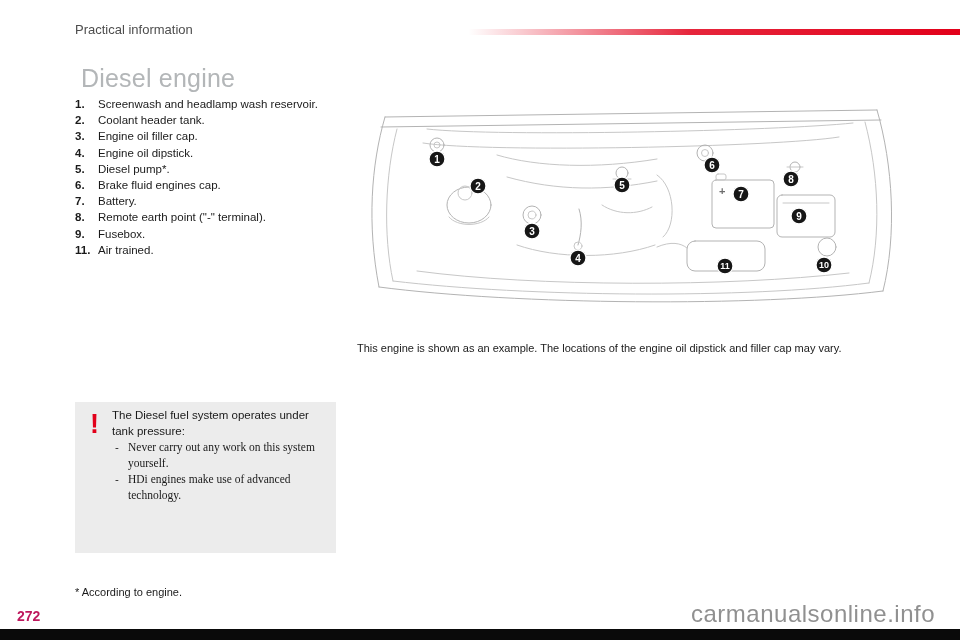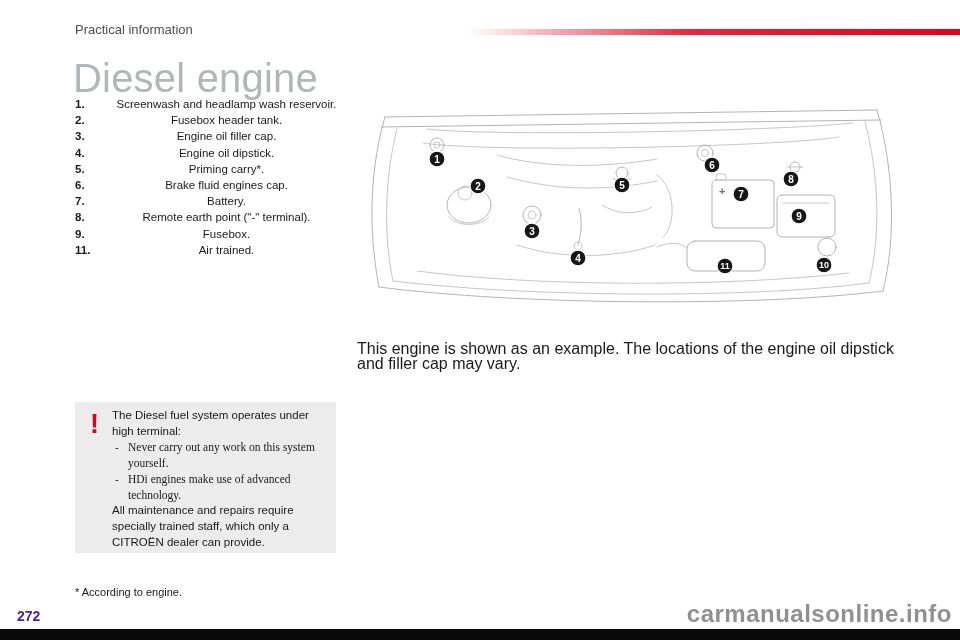--- a/index.html
+++ b/index.html
@@ -29,22 +29,22 @@
     left: 468px;
     top: 29px;
     width: 492px;
     height: 6px;
     background: linear-gradient(to right, rgba(226,0,26,0) 0%, rgba(226,0,26,0.85) 45%, #e2001a 100%);
   }
   .page-title {
     position: absolute;
     left: 73px;
     top: 56px;
-    margin: 0;
-    font-size: 40px;
+    margin: 8px;
+    font-size: 25px;
     font-weight: 400;
     color: #b3b6b8;
     letter-spacing: 0.2px;
   }
   .item-list {
     position: absolute;
     left: 75px;
     top: 96px;
     width: 280px;
     margin: 0;
@@ -53,21 +53,21 @@
     font-size: 11.5px;
     line-height: 16.2px;
     color: #1a1a1a;
   }
   .item-list li { display: flex; }
   .item-list .num {
     flex: 0 0 23px;
     width: 23px;
     font-weight: bold;
   }
-  .item-list .txt { flex: 1; text-align: center; }
+  .item-list .txt { flex: 1; }
   .diagram {
     position: absolute;
     left: 357px;
     top: 95px;
     width: 545px;
     height: 218px;
   }
   .diagram svg { width: 100%; height: 100%; }
   .diagram .art {
     stroke: #b3b3b3;
@@ -101,21 +101,21 @@
     font-size: 11px;
     font-weight: bold;
     font-family: "Liberation Sans", sans-serif;
   }
   .caption {
     position: absolute;
     left: 357px;
     top: 341px;
     width: 556px;
     margin: 0;
-    font-size: 16px;
+    font-size: 11px;
     line-height: 15px;
     color: #1a1a1a;
   }
   .warning-box {
     position: absolute;
     left: 75px;
     top: 402px;
     width: 261px;
     height: 151px;
     background: #ececec;
@@ -155,30 +155,29 @@
     font-size: 11px;
     color: #1a1a1a;
     text-align: right;
   }
   .page-number {
     position: absolute;
     left: 17px;
     top: 608px;
     font-size: 14px;
     font-weight: bold;
-    color: #4c1d95;
+    color: #be185d;
   }
   .watermark {
     position: absolute;
-    right: 8px;
+    right: 25px;
     top: 600px;
     font-size: 24px;
     color: rgba(125,125,125,0.85);
     letter-spacing: 0.5px;
-    font-weight: bold;
   }
   .bottom-bar {
     position: absolute;
     left: 0;
     top: 629px;
     width: 960px;
     height: 11px;
     background: #0a0a0a;
   }
 </style>
@@ -192,33 +191,33 @@
 
   <h1 class="page-title">Diesel engine</h1>
 
   <ol class="item-list">
     <li>
         <span class="num">1.</span>
         <span class="txt">Screenwash and headlamp wash reservoir.</span>
       </li>
     <li>
         <span class="num">2.</span>
-        <span class="txt">Fusebox header tank.</span>
+        <span class="txt">Coolant header tank.</span>
       </li>
     <li>
         <span class="num">3.</span>
         <span class="txt">Engine oil filler cap.</span>
       </li>
     <li>
         <span class="num">4.</span>
         <span class="txt">Engine oil dipstick.</span>
       </li>
     <li>
         <span class="num">5.</span>
-        <span class="txt">Priming carry*.</span>
+        <span class="txt">Diesel pump*.</span>
       </li>
     <li>
         <span class="num">6.</span>
         <span class="txt">Brake fluid engines cap.</span>
       </li>
     <li>
         <span class="num">7.</span>
         <span class="txt">Battery.</span>
       </li>
     <li>
@@ -338,30 +337,29 @@
           <text class="m2" x="368" y="171" dy="3.2">11</text>
         </g>
     </svg>
   </div>
 
   <p class="caption">This engine is shown as an example. The locations of the engine oil dipstick and filler cap may vary.</p>
 
   <div class="warning-box">
     <span class="warn-icon">!</span>
     <div class="warn-text">
-      <p>The Diesel fuel system operates under high terminal:</p>
+      <p>The Diesel fuel system operates under tank pressure:</p>
       <div class="warn-bullet">
         <span class="dash">-</span>
         <span class="btxt">Never carry out any work on this system yourself.</span>
       </div>
       <div class="warn-bullet">
         <span class="dash">-</span>
         <span class="btxt">HDi engines make use of advanced technology.</span>
       </div>
-      <p>All maintenance and repairs require specially trained staff, which only a CITROËN dealer can provide.</p>
     </div>
   </div>
 
   <p class="footnote">* According to engine.</p>
 
   <div class="page-number">272</div>
   <div class="watermark">carmanualsonline.info</div>
   <div class="bottom-bar"></div>
 
 </div>

